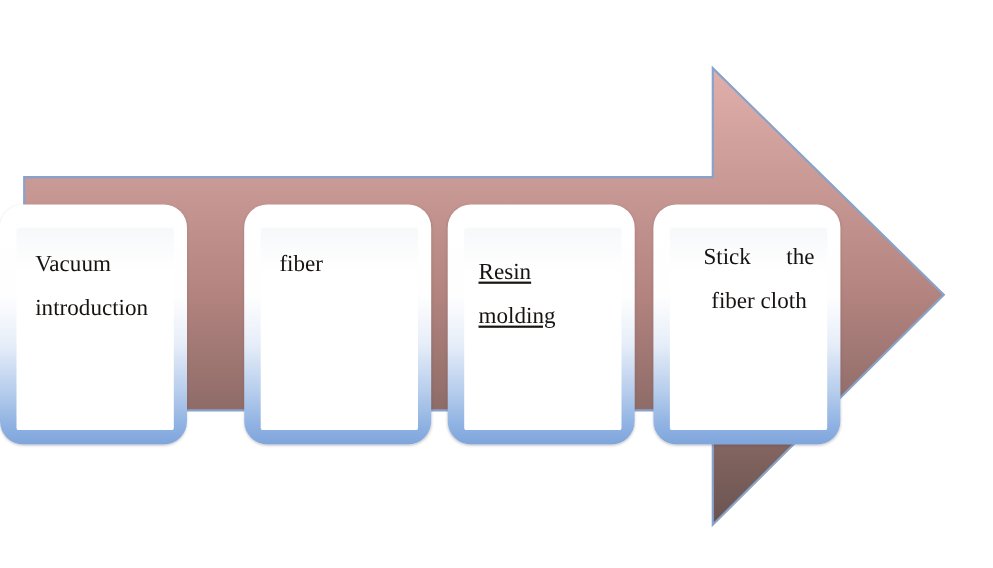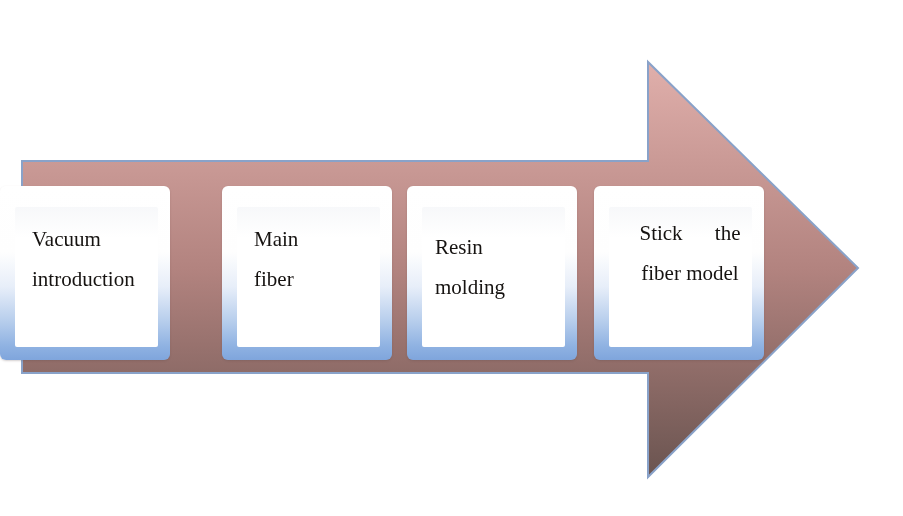--- a/index.html
+++ b/index.html
@@ -17,22 +17,22 @@
   }
   .arrow-svg {
     position: absolute;
     left: 0;
     top: 0;
   }
   .step {
     position: absolute;
     top: 186px;
     width: 170px;
-    height: 174px;
-    border-radius: 6px;
+    height: 218px;
+    border-radius: 21px;
     background: linear-gradient(180deg,
       #ffffff 0%,
       #fefefe 38%,
       #e7eef9 58%,
       #b6cdec 78%,
       #8fb2e2 92%,
       #7fa5dc 100%);
     box-shadow: 0 1px 2px rgba(90, 70, 70, 0.25);
   }
   .step-inner {
@@ -48,21 +48,21 @@
     padding: 12px 4px 0 17px;
     font-size: 21px;
     line-height: 40px;
     color: #161311;
   }
   
   .step:nth-child(1) { left: 33px; }
   .step:nth-child(2) { left: 222px; }
   .step:nth-child(3) { left: 407px; }
   .step:nth-child(4) { left: 594px; text-align: center; }
-  .step:nth-child(3) .step-text { padding-top: 20px; padding-left: 13px; }
+  .step:nth-child(3) .step-text { padding-top: 20px; padding-left: 13px; text-decoration: underline; }
   .step:nth-child(4) .step-text { padding-top: 6px;  padding-left: 23px; }
   .line { white-space: nowrap; }
   .line.spread { word-spacing: 27px; }
 </style>
 </head>
 <body>
 
 <div class="canvas">
 
   <svg class="arrow-svg" width="903" height="516" viewBox="0 0 903 516">
@@ -72,40 +72,39 @@
         <stop offset="0.5" stop-color="#b2837f"></stop>
         <stop offset="1" stop-color="#6a5450"></stop>
       </linearGradient>
     </defs>
     <polygon points="22,161 648,161 648,62 858,268 648,477 648,373 22,373" fill="url(#arrowGrad)" stroke-width="2" stroke-linejoin="miter" stroke="#89a2c9"></polygon>
   </svg>
 
   <div class="step">
     <div class="step-inner">
       <div class="step-text">
-        <div class="line">Main</div>
         <div class="line">fiber</div>
       </div>
     </div>
   </div>
 
   <div class="step">
     <div class="step-inner">
       <div class="step-text">
         <div class="line">Resin</div>
         <div class="line">molding</div>
       </div>
     </div>
   </div>
 
   <div class="step">
     <div class="step-inner">
       <div class="step-text">
         <div class="line spread">Stick the</div>
-        <div class="line">fiber model</div>
+        <div class="line">fiber cloth</div>
       </div>
     </div>
   </div>
 
   <div class="step">
     <div class="step-inner">
       <div class="step-text">
         <div class="line">Vacuum</div>
         <div class="line">introduction</div>
       </div>

